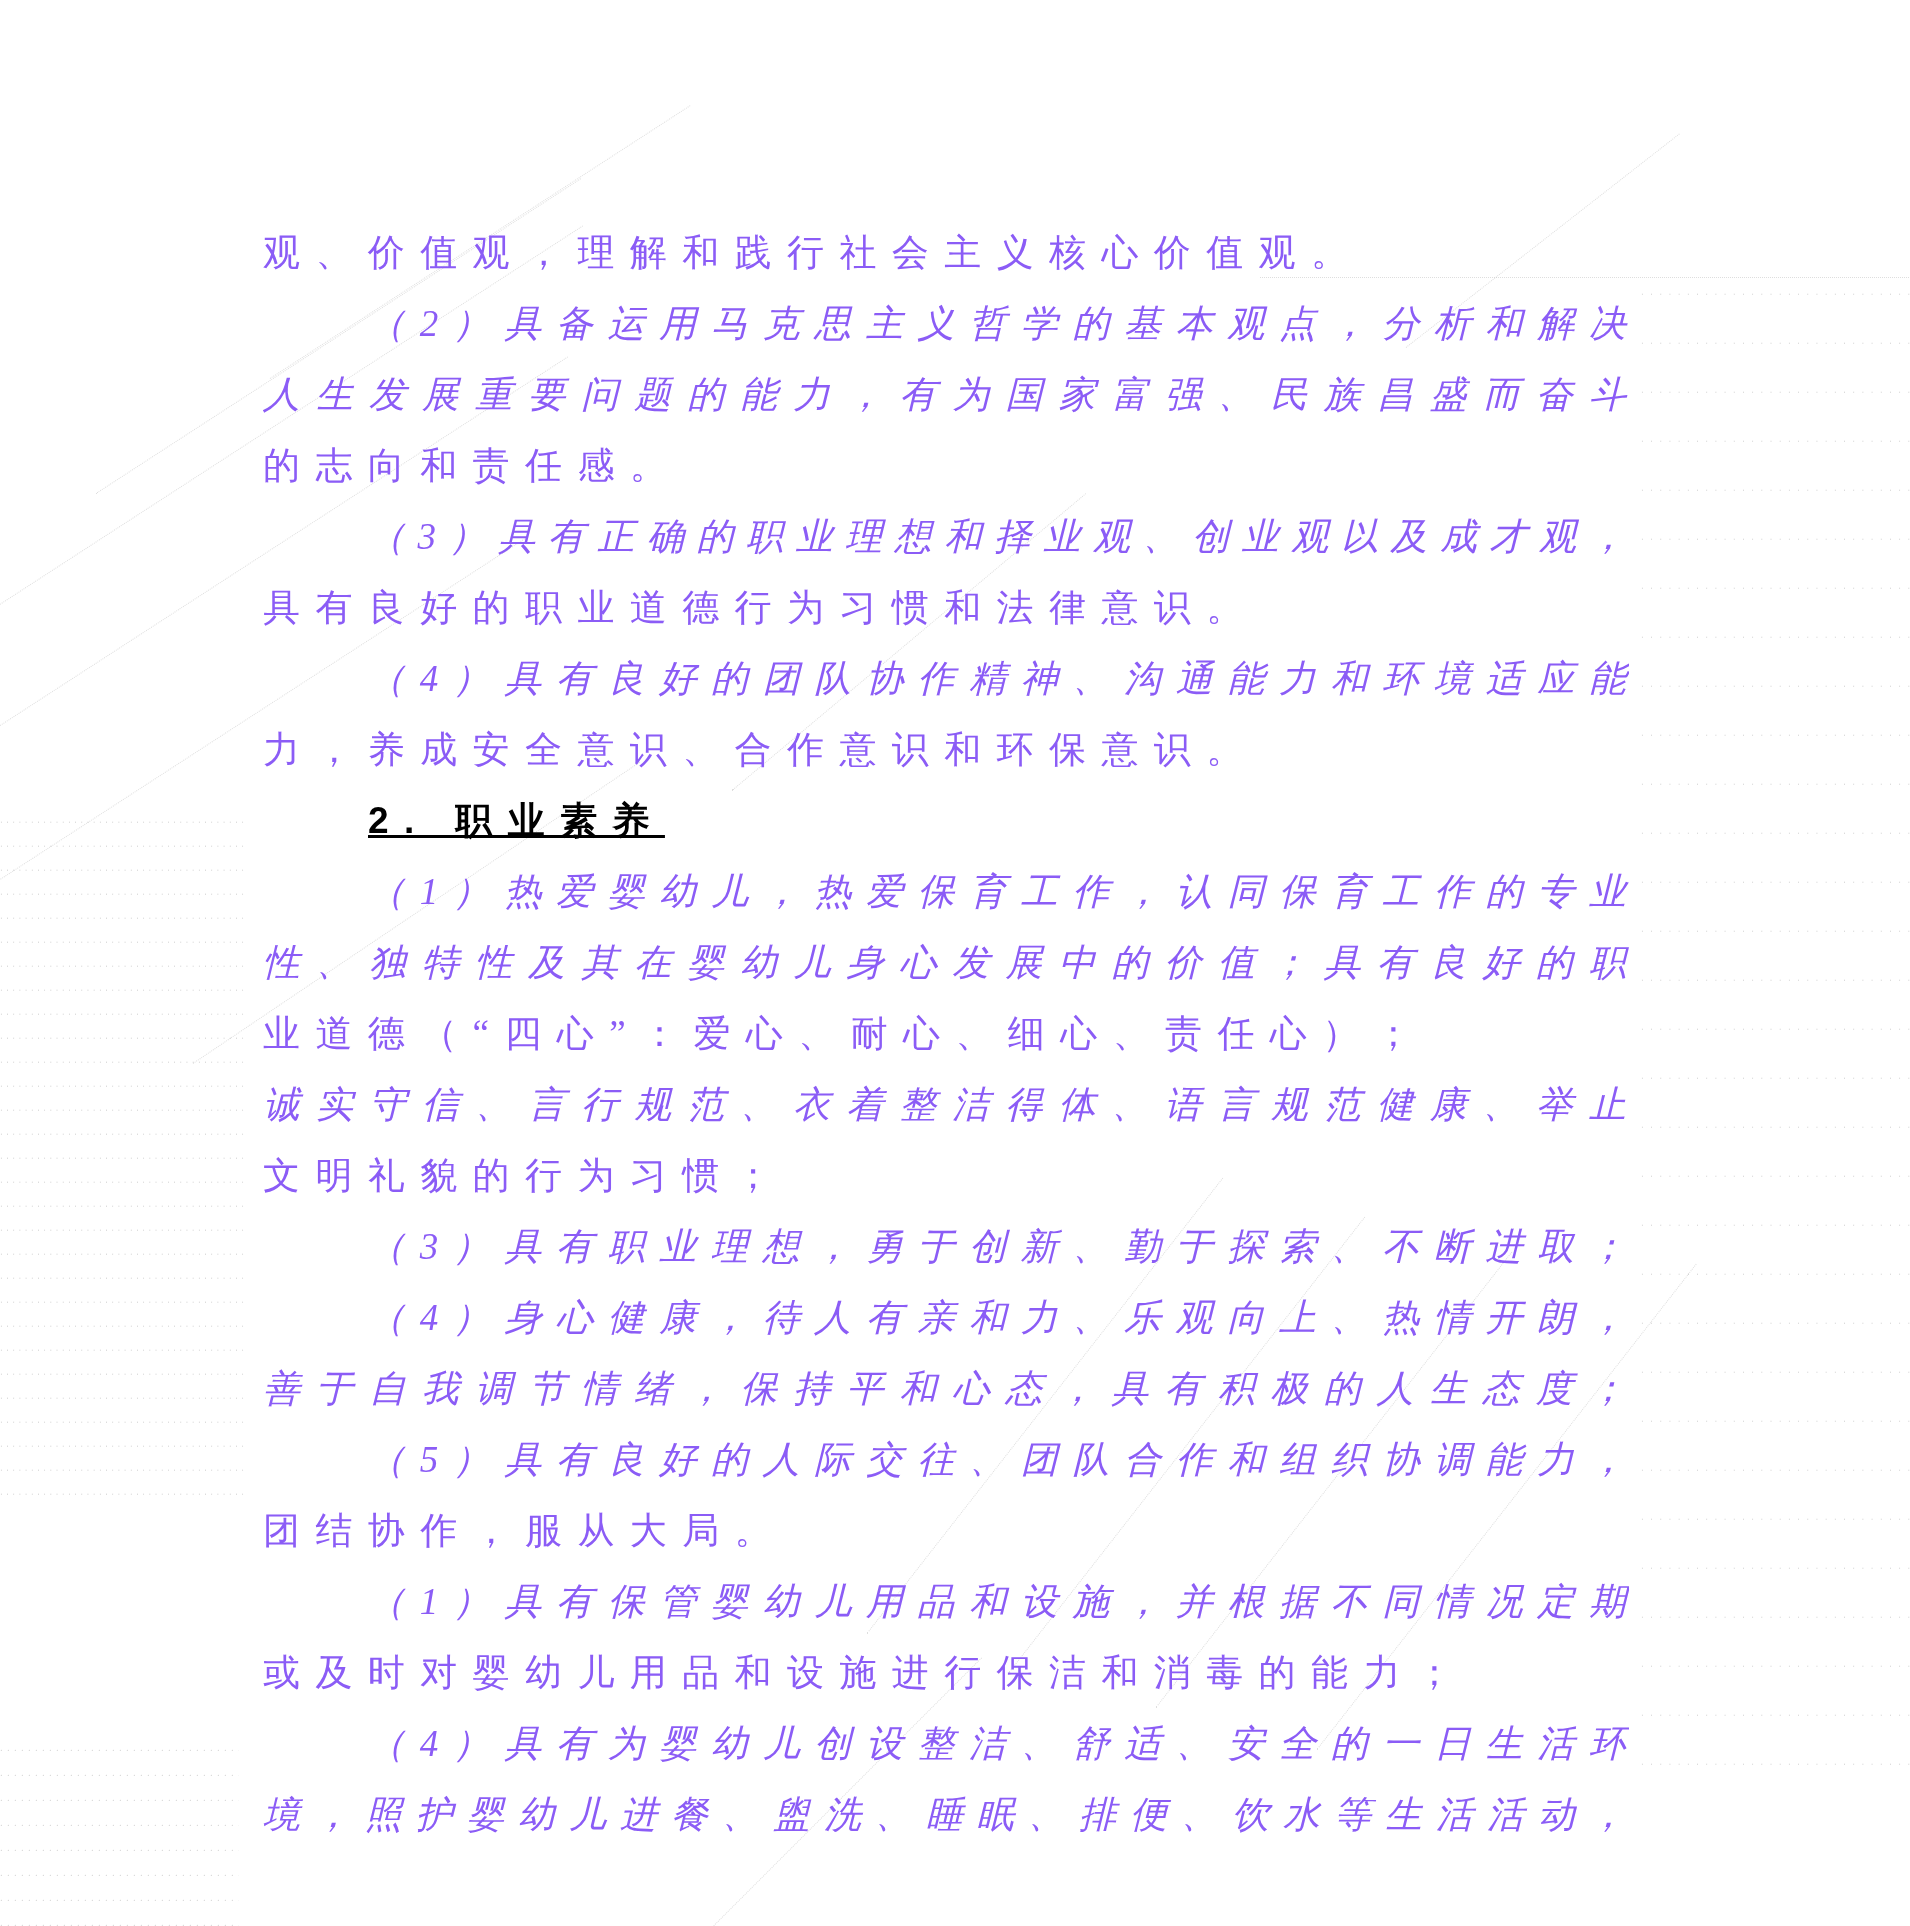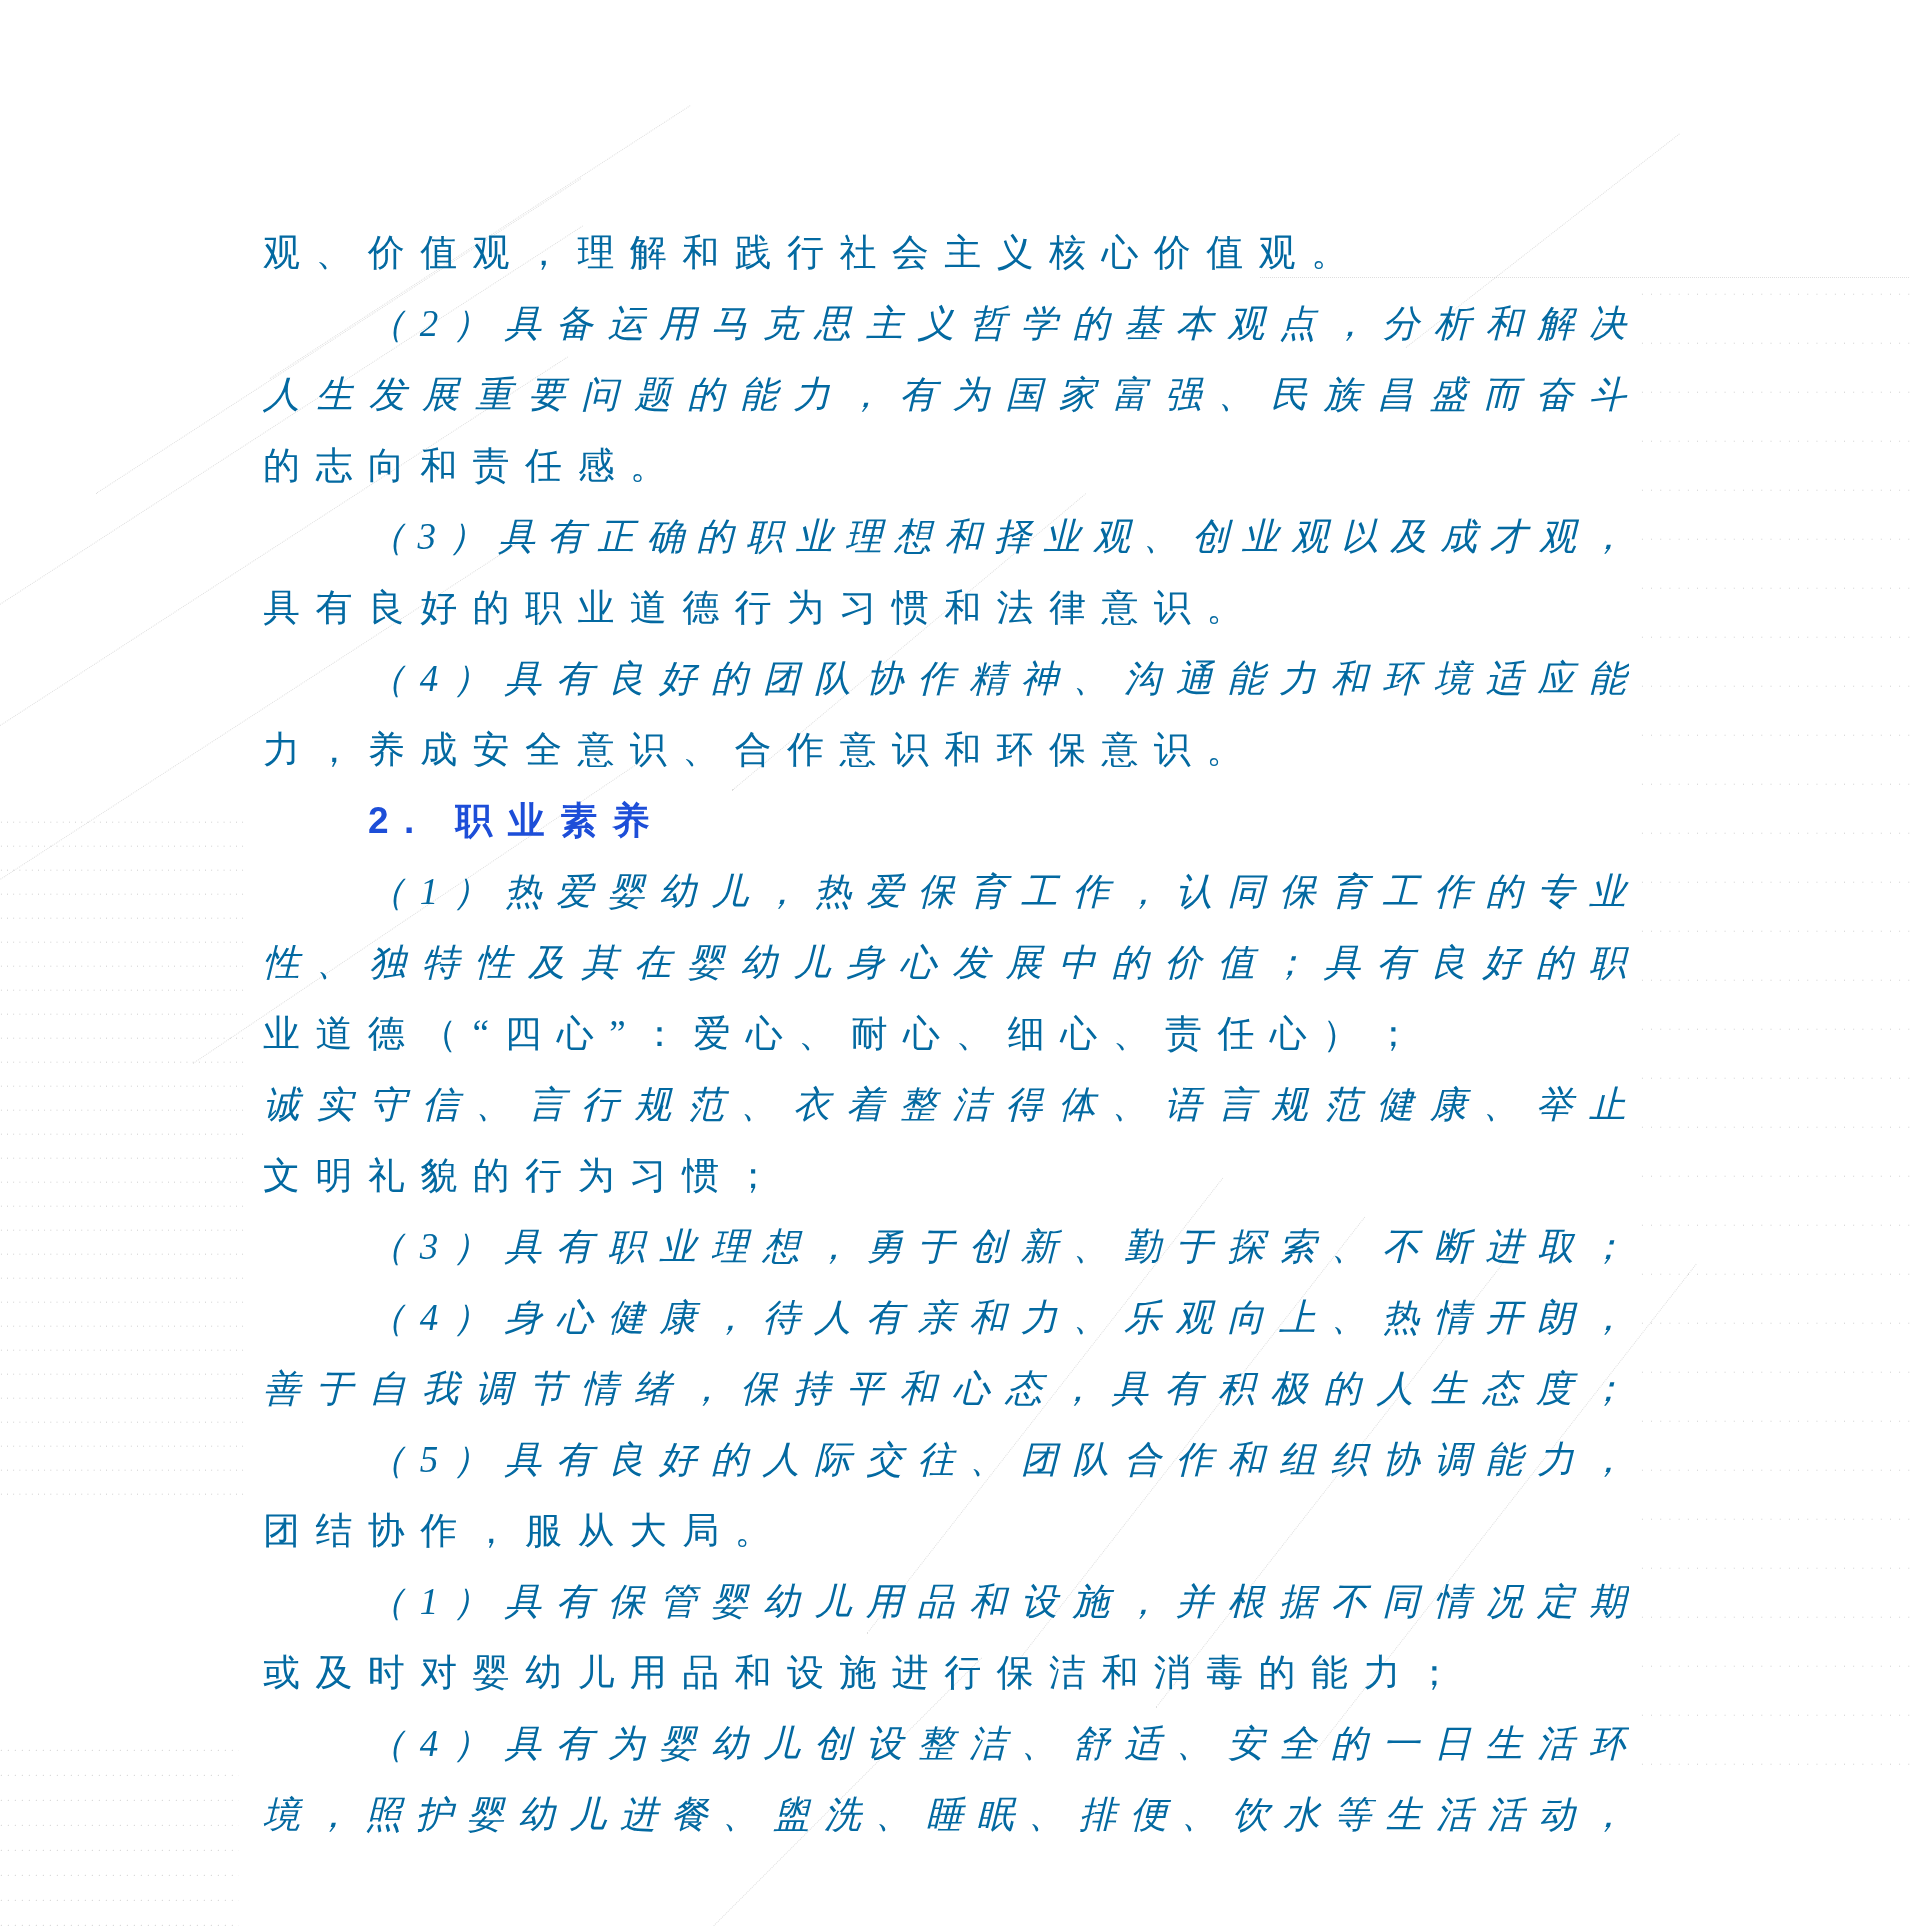--- a/index.html
+++ b/index.html
@@ -5,31 +5,31 @@
   html,body{margin:0;padding:0;}
   body{
     width:1911px;height:2702px;position:relative;overflow:hidden;
     background:#ffffff;
     font-family:"Liberation Serif","DejaVu Serif",serif;
   }
   #textblock{
     position:absolute;left:263px;top:217px;width:1366px;
   }
   .line{
-    height:71px;line-height:71px;font-size:37px;color:#0369a1;
+    height:71px;line-height:71px;font-size:37px;color:#8b5cf6;
     letter-spacing:15.4px;white-space:nowrap;
   }
   .line.fill{
     letter-spacing:3.1px;white-space:normal;overflow:hidden;
     text-align:justify;text-align-last:justify;text-justify:inter-character;font-style:italic;
   }
   .line.indent{ text-indent:105px; }
   .line.heading{
     font-family:"Liberation Sans","DejaVu Sans",sans-serif;
-    font-weight:700;letter-spacing:15.4px;color:#1d4ed8;
+    font-weight:700;letter-spacing:15.4px;color:#000000;text-decoration:underline;
   }
   
   .wline{
     position:absolute;height:0;border-top:1.2px dotted rgba(0,0,0,0.13);
     transform-origin:left center;pointer-events:none;
   }
   .dotband{
     position:absolute;pointer-events:none;
     background-image:radial-gradient(circle at 1.2px 1.2px, rgba(0,0,0,0.14) 0.6px, transparent 0.8px);
     background-size:6.2px 24px;

